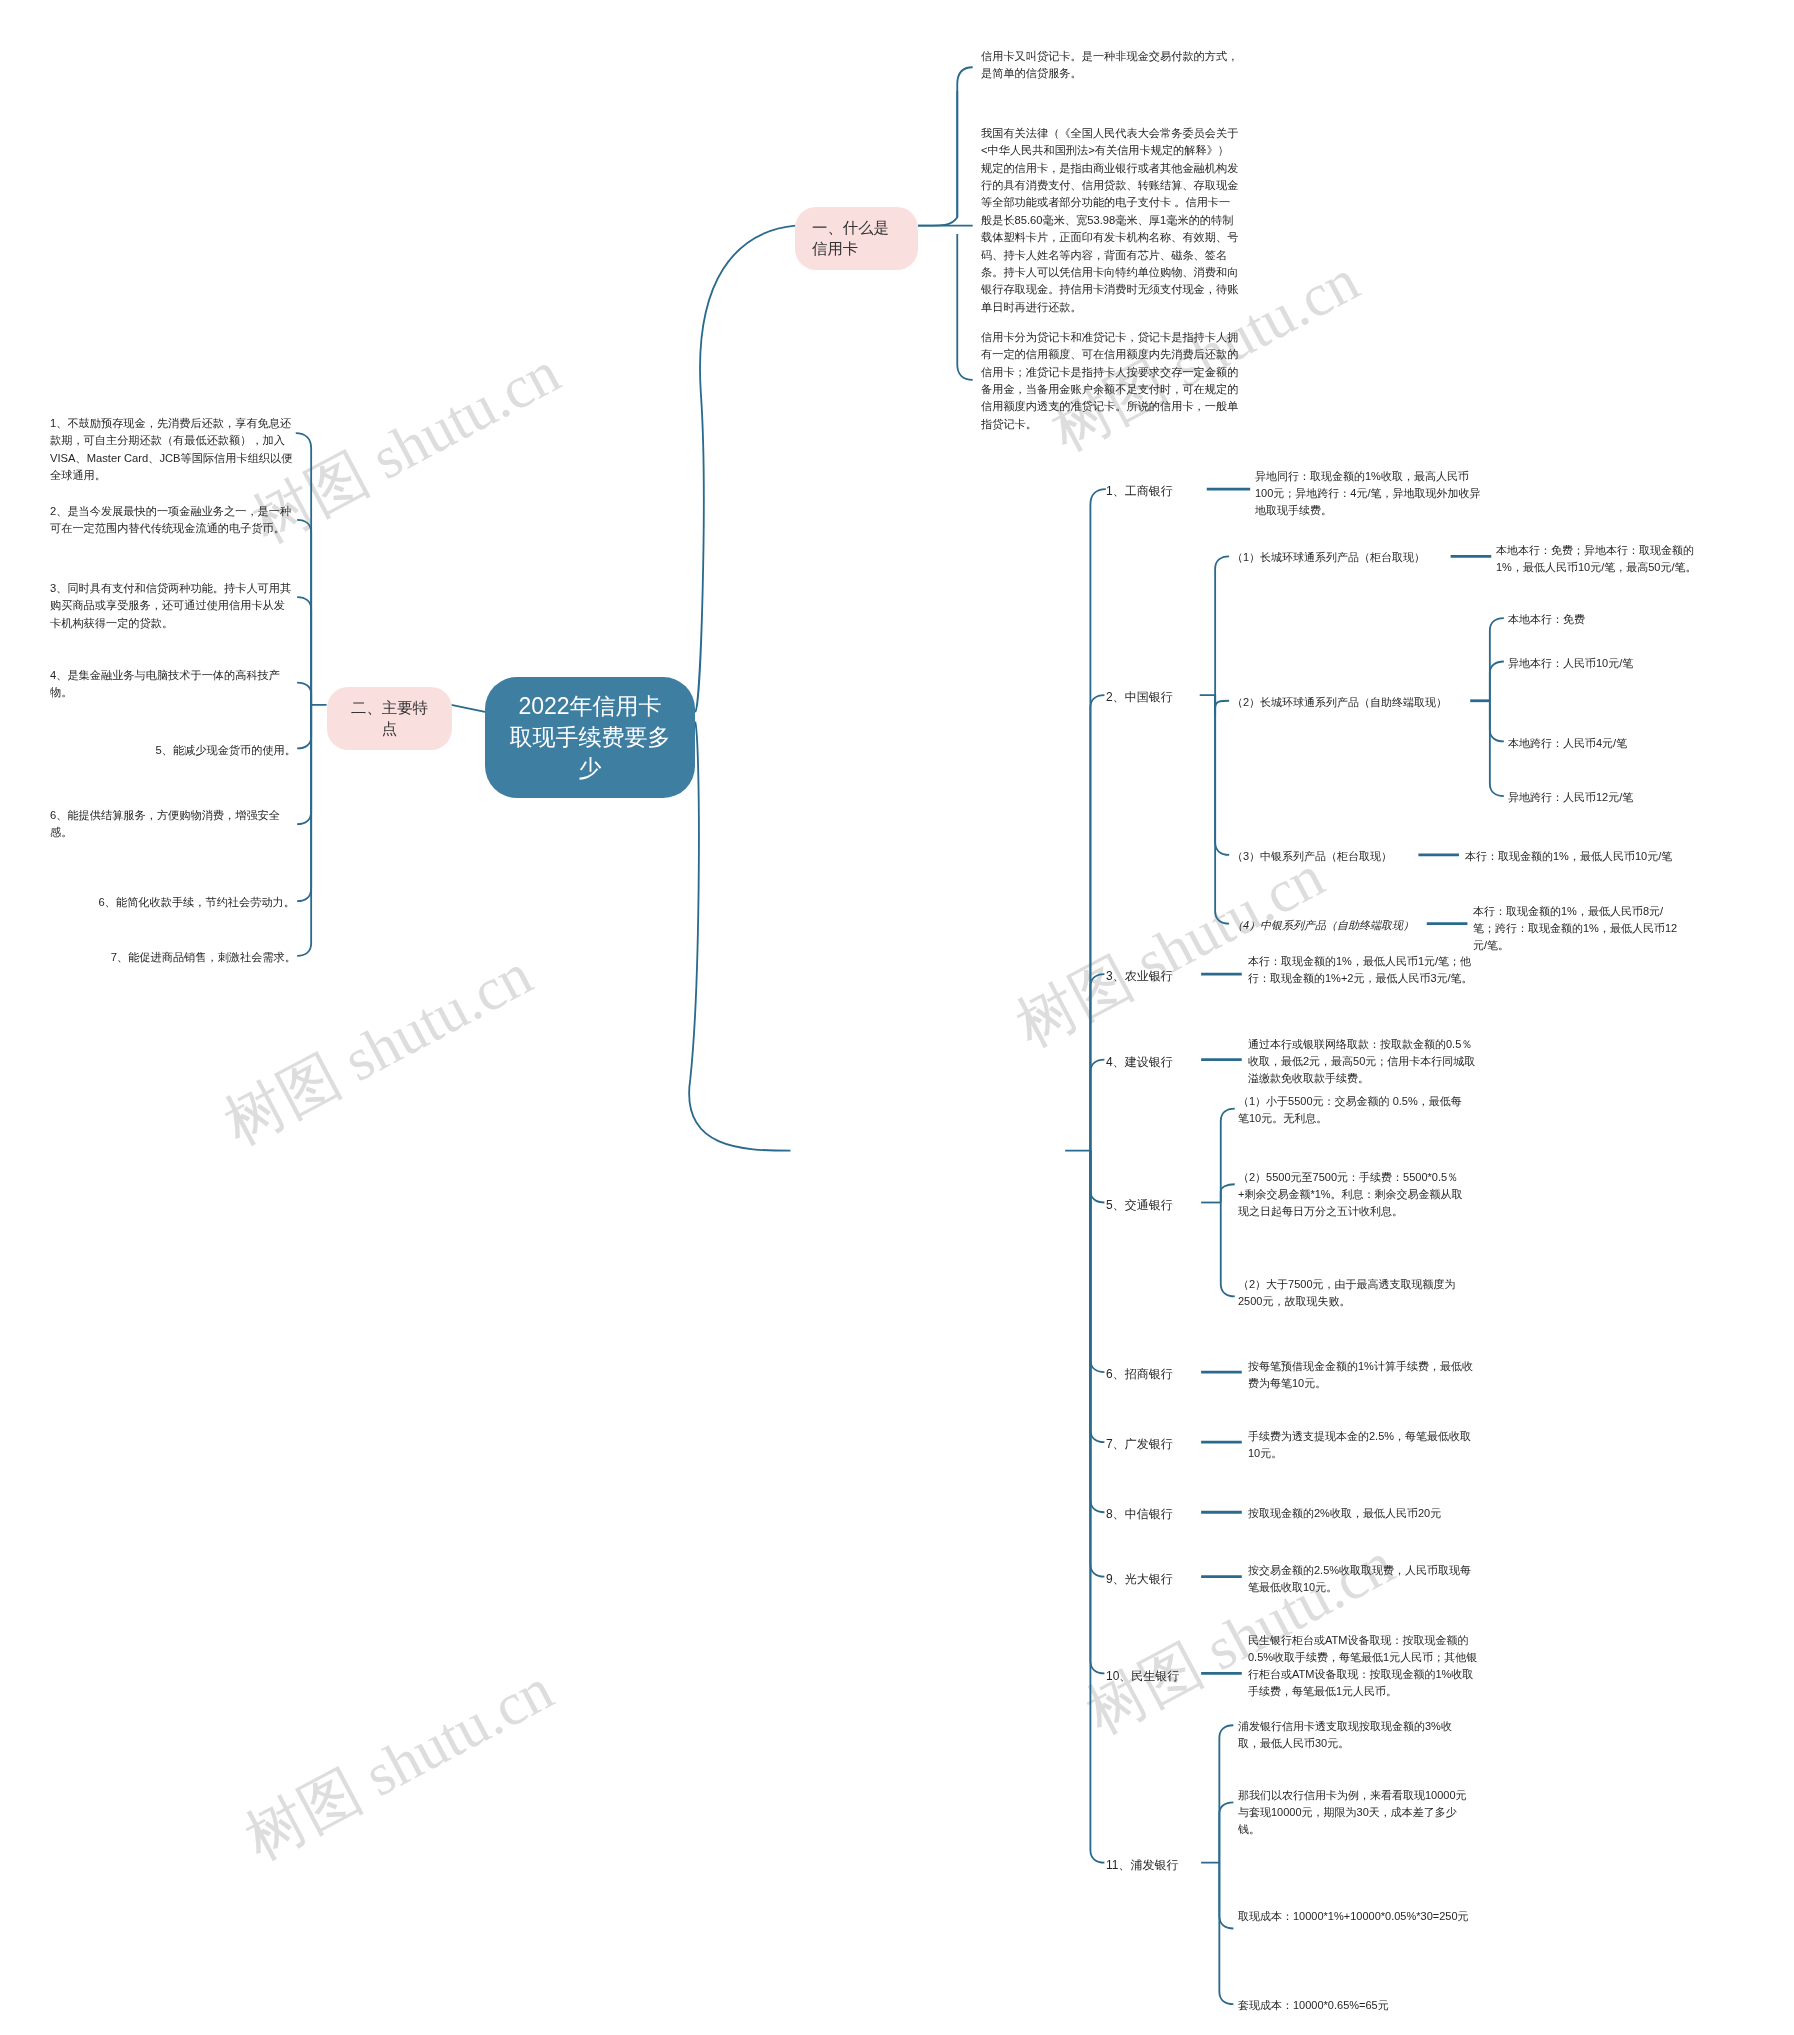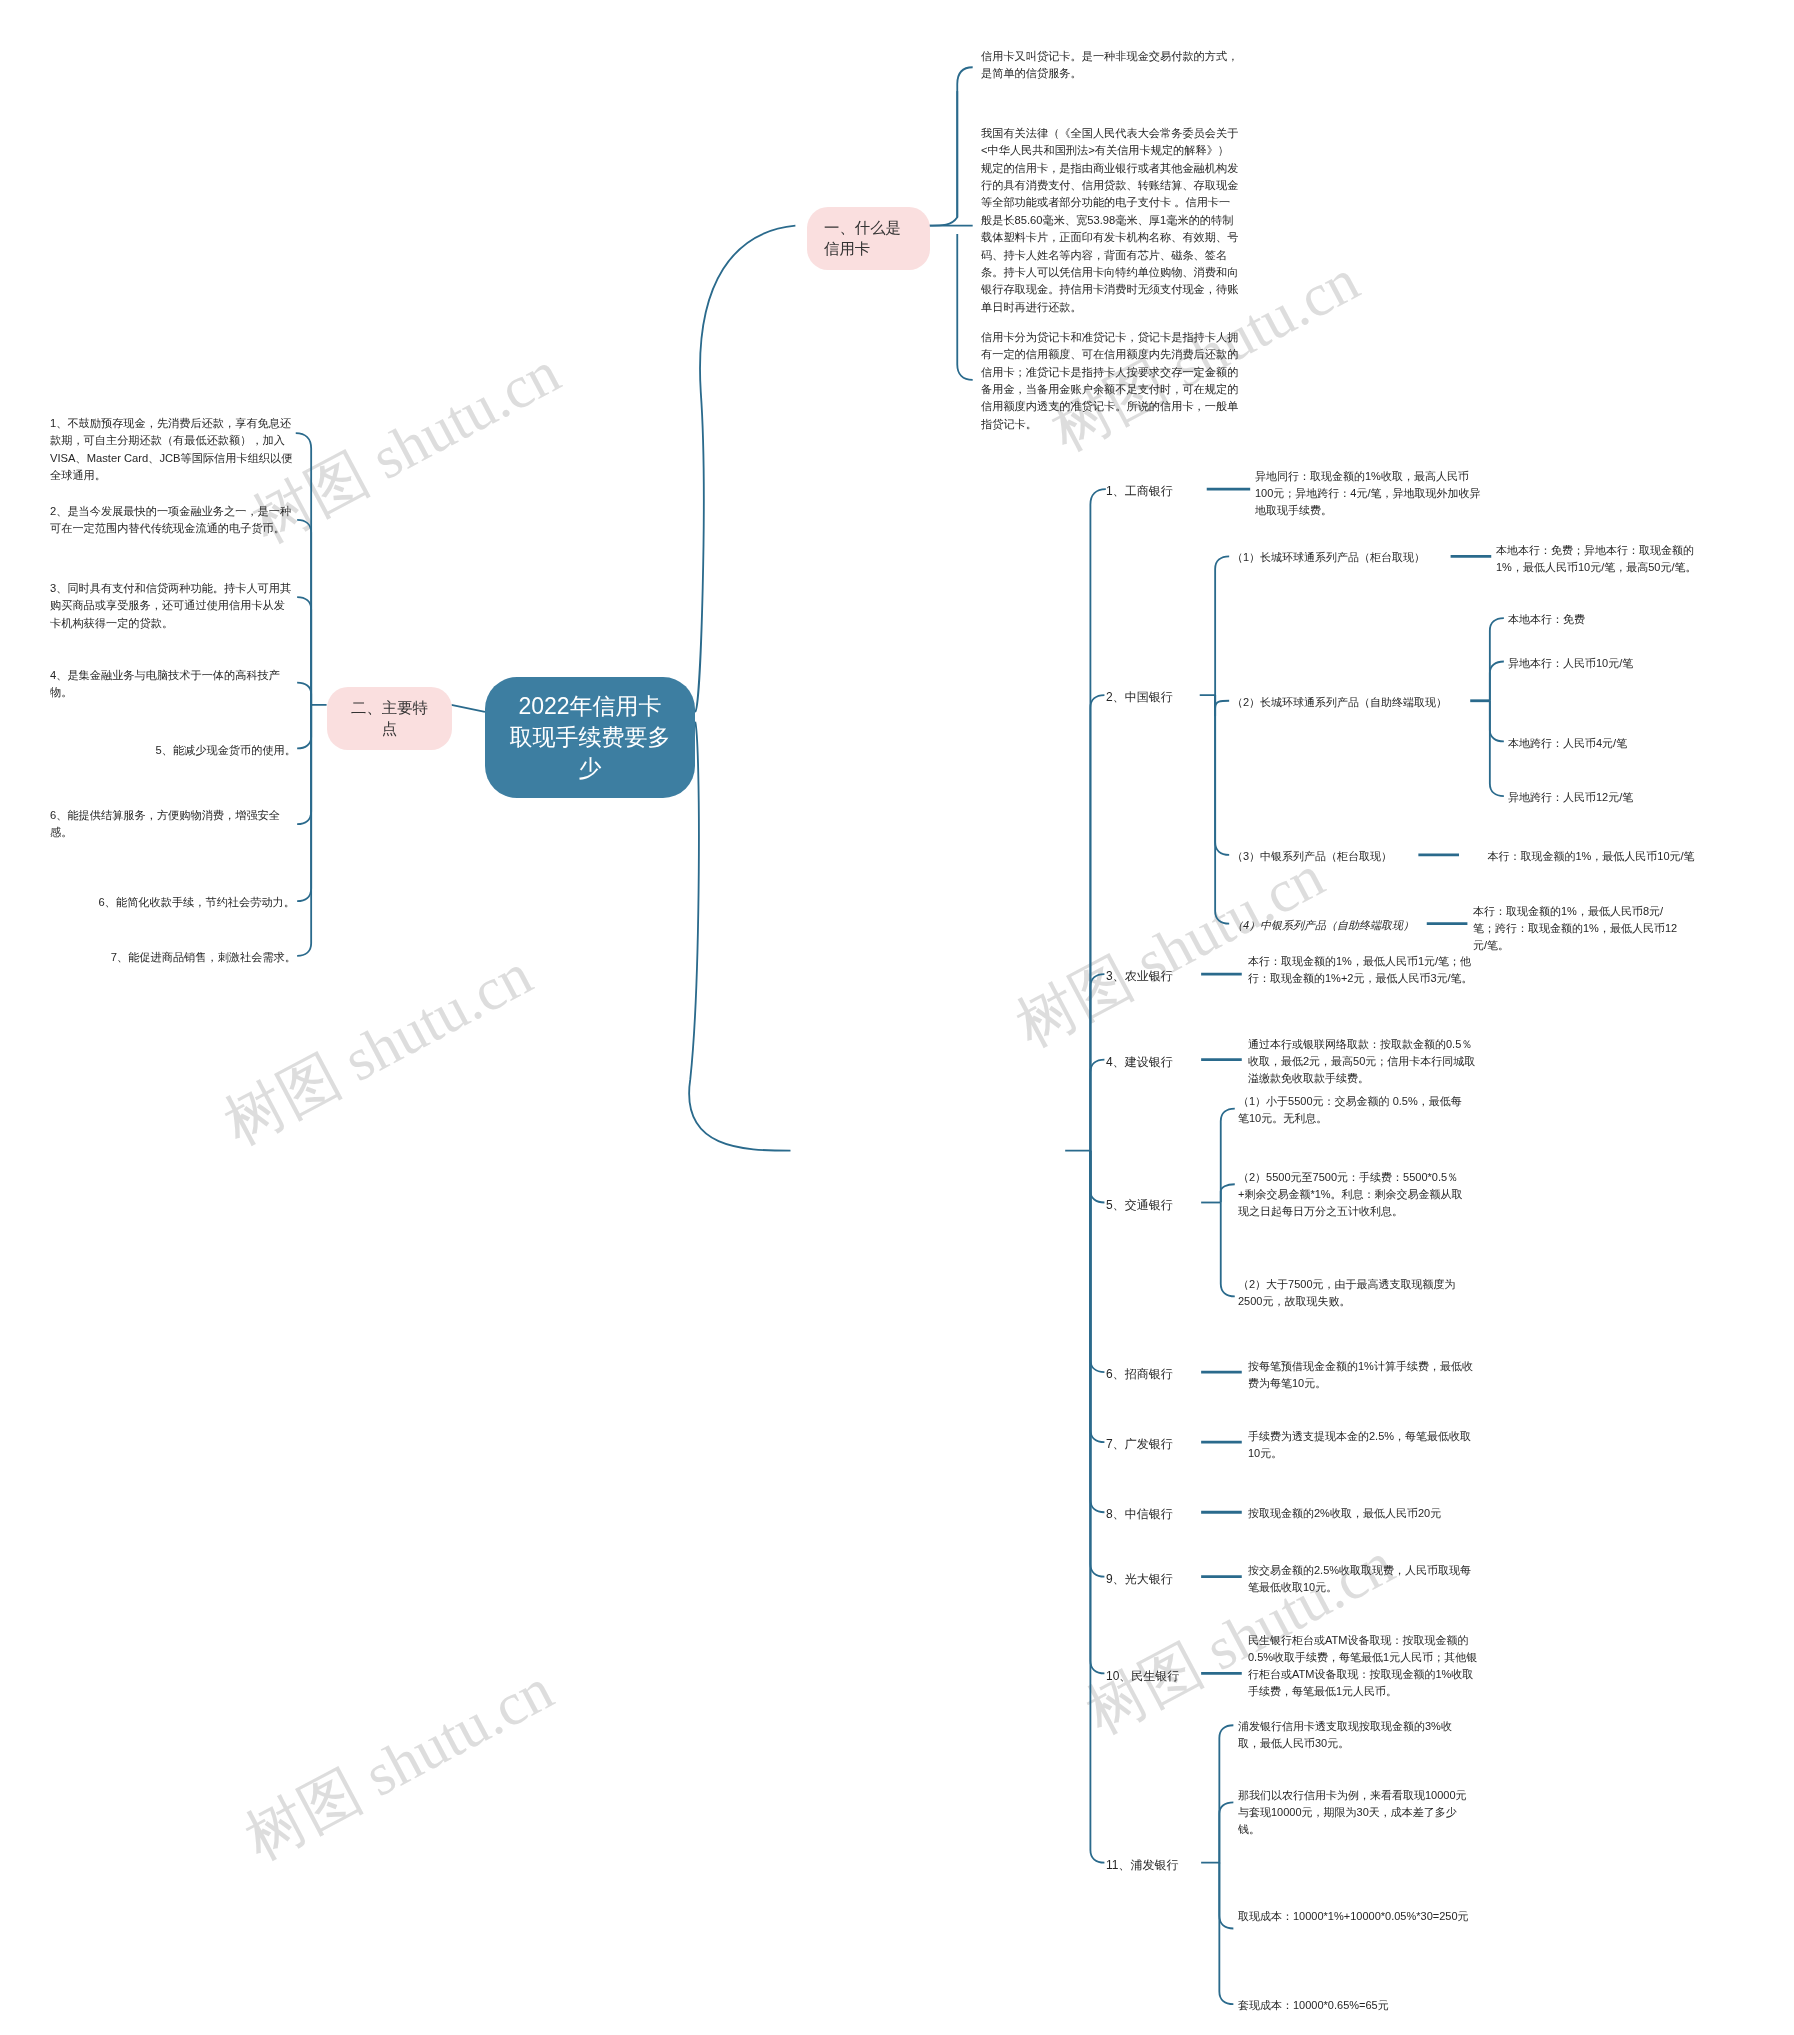--- a/index.html
+++ b/index.html
@@ -144,21 +144,21 @@
 
       <path d="M1714 2658 L 1740 2658 L 1740 2480 C 1740 2468, 1748 2462, 1760 2462"></path>
       <path d="M1740 2658 L 1740 2588 C 1740 2578, 1748 2572, 1760 2572"></path>
       <path d="M1740 2658 L 1740 2734 C 1740 2746, 1748 2752, 1760 2752"></path>
       <path d="M1740 2658 L 1740 2842 C 1740 2854, 1748 2860, 1760 2860"></path>
     </g>
   </svg>
 
   <div class="node root">2022年信用卡取现手续费要多少</div>
 
-  <div class="node branch" style="left:795px; top:207px; width:123px;margin-left:12px;">一、什么是信用卡</div>
+  <div class="node branch" style="left:795px; top:207px; width:123px;">一、什么是信用卡</div>
 
   <div class="node branch" style="left:327px; top:687px; width:125px; text-align:center;">二、主要特点</div>
 
 
   <div class="node leaf" style="left:981px; top:48px; width:259px;">信用卡又叫贷记卡。是一种非现金交易付款的方式，是简单的信贷服务。</div>
 
   <div class="node leaf" style="left:981px; top:125px; width:259px;">我国有关法律（《全国人民代表大会常务委员会关于&lt;中华人民共和国刑法&gt;有关信用卡规定的解释》）规定的信用卡，是指由商业银行或者其他金融机构发行的具有消费支付、信用贷款、转账结算、存取现金等全部功能或者部分功能的电子支付卡 。信用卡一般是长85.60毫米、宽53.98毫米、厚1毫米的的特制载体塑料卡片，正面印有发卡机构名称、有效期、号码、持卡人姓名等内容，背面有芯片、磁条、签名条。持卡人可以凭信用卡向特约单位购物、消费和向银行存取现金。持信用卡消费时无须支付现金，待账单日时再进行还款。</div>
 
   <div class="node leaf" style="left:981px; top:329px; width:259px;">信用卡分为贷记卡和准贷记卡，贷记卡是指持卡人拥有一定的信用额度、可在信用额度内先消费后还款的信用卡；准贷记卡是指持卡人按要求交存一定金额的备用金，当备用金账户余额不足支付时，可在规定的信用额度内透支的准贷记卡。所说的信用卡，一般单指贷记卡。</div>
 
@@ -186,21 +186,21 @@
   <div class="node sub" style="left:1232px; top:549px;">（1）长城环球通系列产品（柜台取现）</div>
   <div class="node detail" style="left:1496px; top:542px; width:210px;">本地本行：免费；异地本行：取现金额的1%，最低人民币10元/笔，最高50元/笔。</div>
 
   <div class="node sub" style="left:1232px; top:694px;">（2）长城环球通系列产品（自助终端取现）</div>
   <div class="node detail" style="left:1508px; top:611px; width:210px;">本地本行：免费</div>
   <div class="node detail" style="left:1508px; top:655px; width:210px;">异地本行：人民币10元/笔</div>
   <div class="node detail" style="left:1508px; top:735px; width:210px;">本地跨行：人民币4元/笔</div>
   <div class="node detail" style="left:1508px; top:789px; width:210px;">异地跨行：人民币12元/笔</div>
 
   <div class="node sub" style="left:1232px; top:848px;">（3）中银系列产品（柜台取现）</div>
-  <div class="node detail" style="left:1465px; top:848px; width:252px;text-align:center;">本行：取现金额的1%，最低人民币10元/笔</div>
+  <div class="node detail" style="left:1465px; top:848px; width:252px;">本行：取现金额的1%，最低人民币10元/笔</div>
 
   <div class="node sub" style="left:1232px; top:917px;font-style:italic;">（4）中银系列产品（自助终端取现）</div>
   <div class="node detail" style="left:1473px; top:903px; width:210px;">本行：取现金额的1%，最低人民币8元/笔；跨行：取现金额的1%，最低人民币12元/笔。</div>
 
   <div class="node bank" style="left:1106px; top:967px;">3、农业银行</div>
   <div class="node detail" style="left:1248px; top:953px; width:231px;">本行：取现金额的1%，最低人民币1元/笔；他行：取现金额的1%+2元，最低人民币3元/笔。</div>
 
   <div class="node bank" style="left:1106px; top:1053px;">4、建设银行</div>
   <div class="node detail" style="left:1248px; top:1036px; width:231px;">通过本行或银联网络取款：按取款金额的0.5％收取，最低2元，最高50元；信用卡本行同城取溢缴款免收取款手续费。</div>
 

